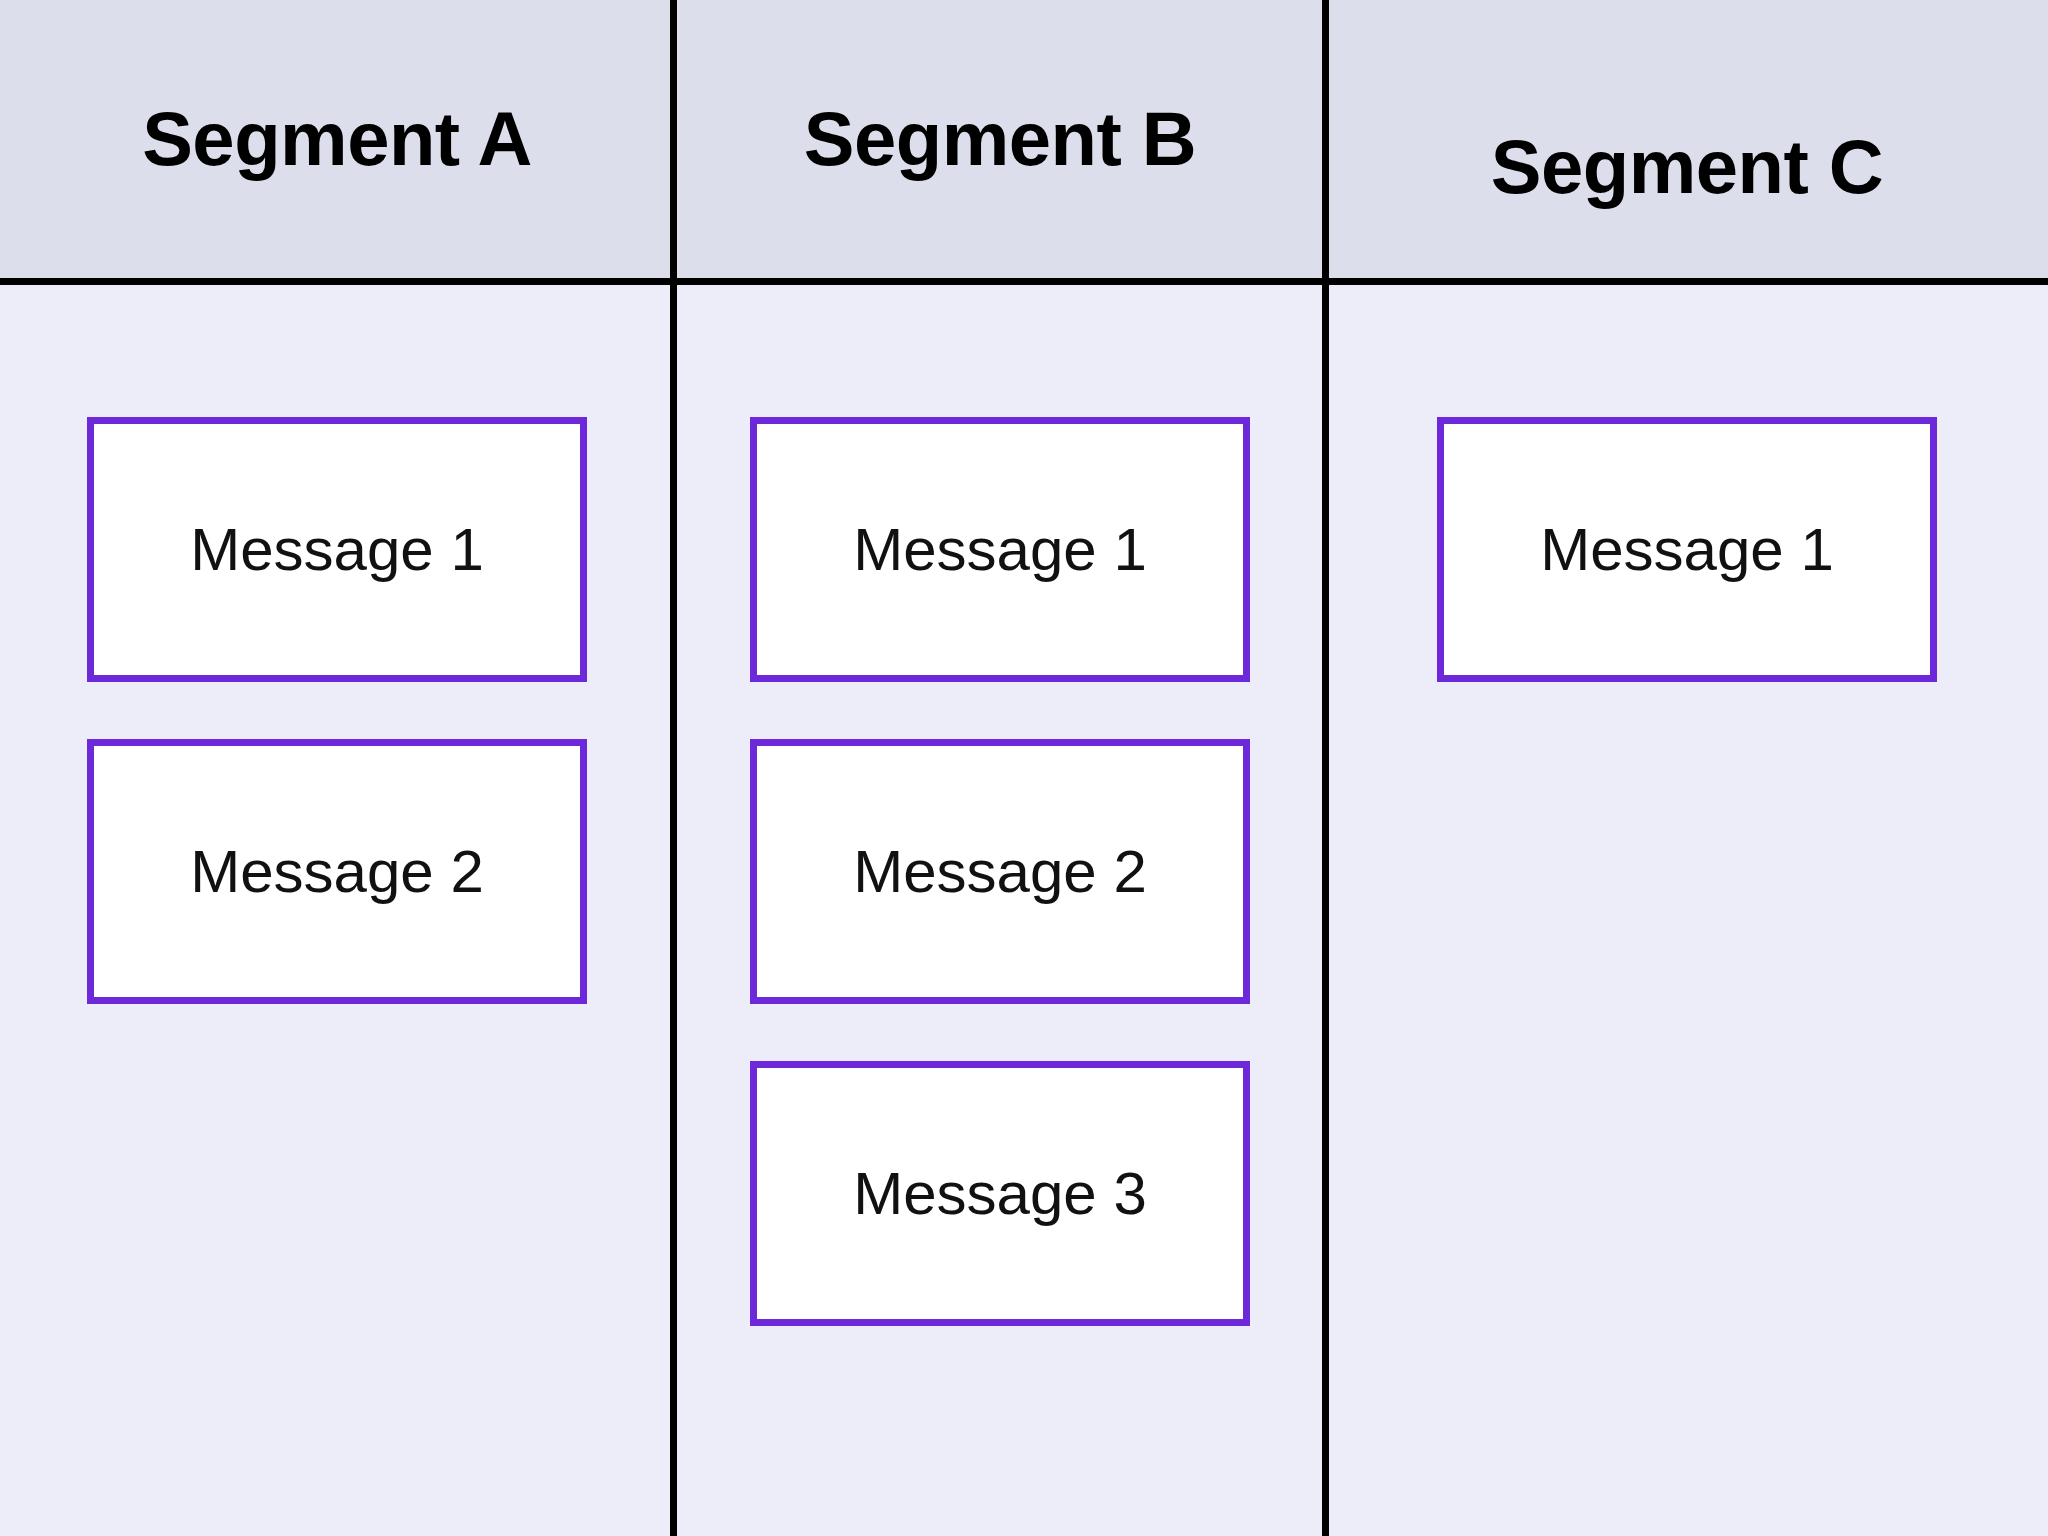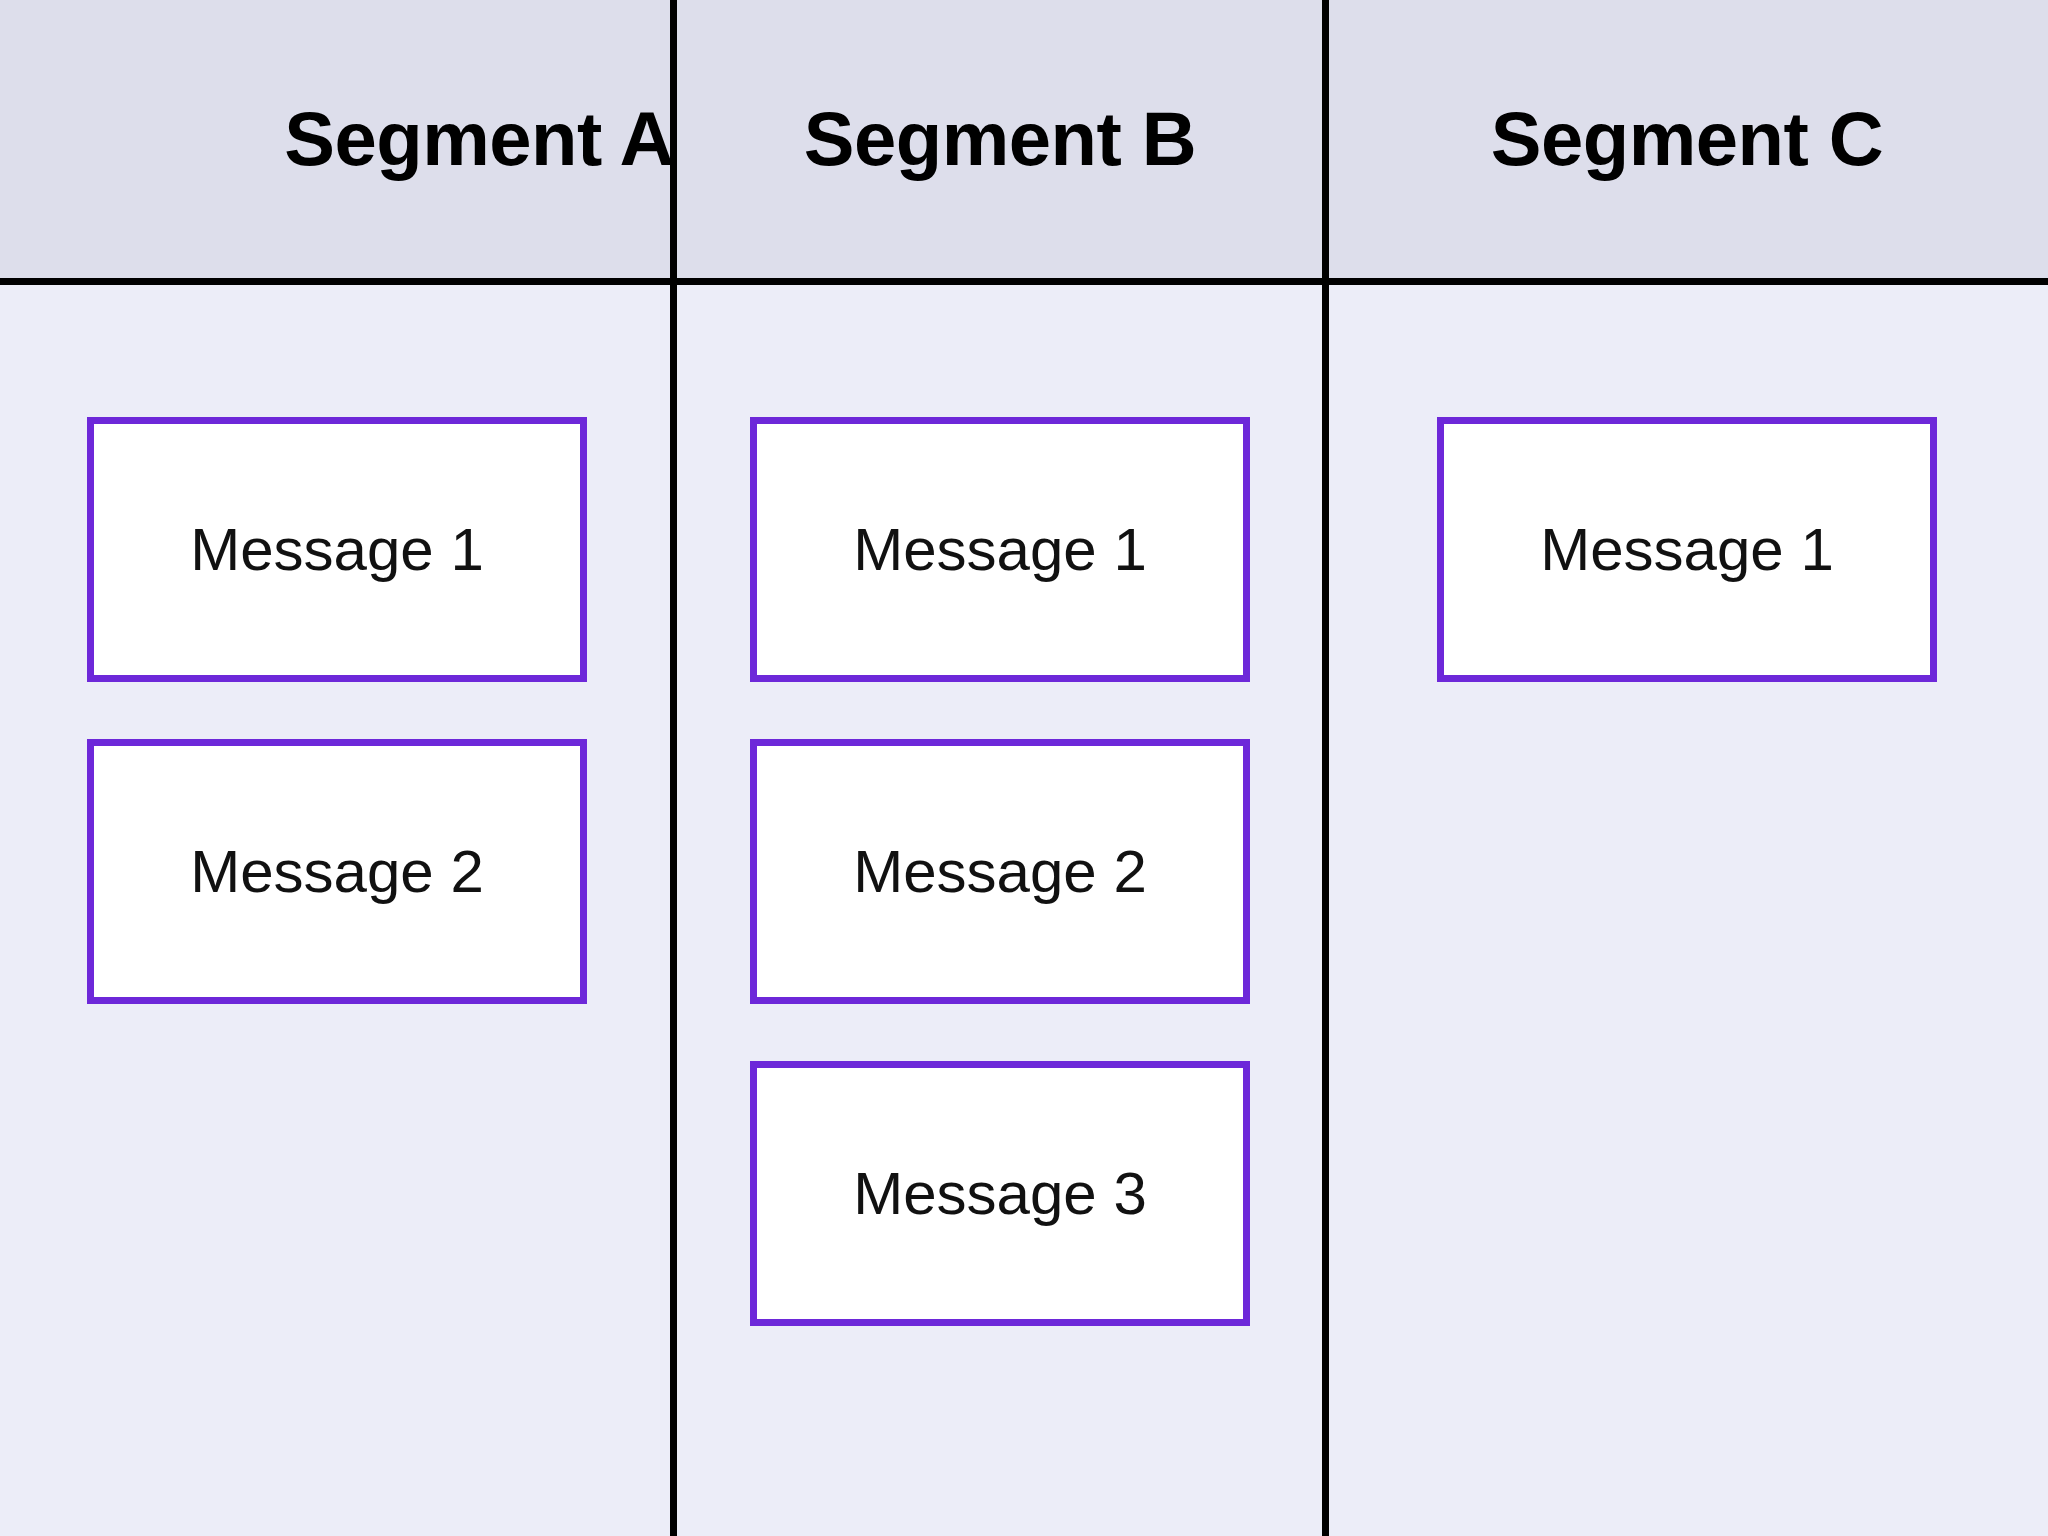--- a/index.html
+++ b/index.html
@@ -31,23 +31,23 @@
     border-bottom: 7px solid #000000;
     box-sizing: border-box;
   }
   .header-cell {
     display: flex;
     align-items: center;
     justify-content: center;
     box-sizing: border-box;
     height: 100%;
   }
-  .header-cell.col-a { width: 674px; justify-content: flex-end; }
+  .header-cell.col-a { width: 674px; }
   .header-cell.col-b { width: 652px; }
-  .header-cell.col-c { width: 722px; }
+  .header-cell.col-c { width: 722px; margin-top: 28px; }
   .header-title {
     font-family: "Liberation Sans", sans-serif;
     font-weight: bold;
     font-size: 76px;
     line-height: 1;
     color: #000000;
     letter-spacing: -0.5px;
     white-space: nowrap;
   }
   

